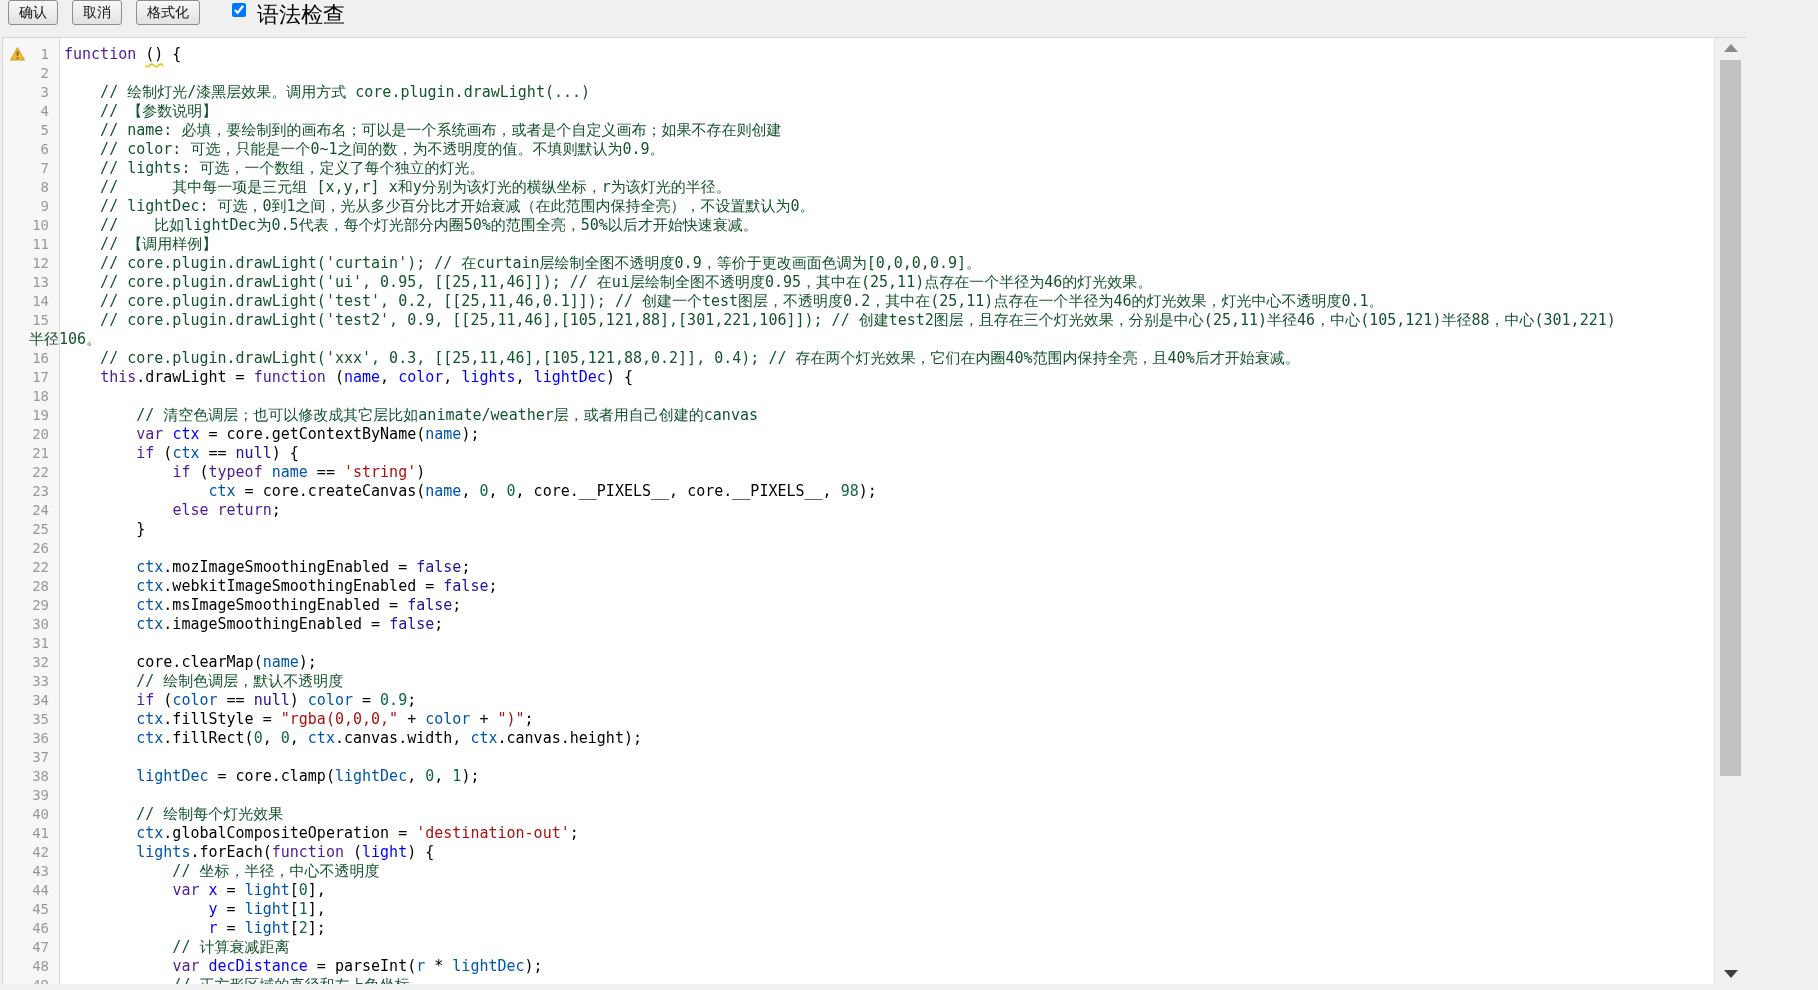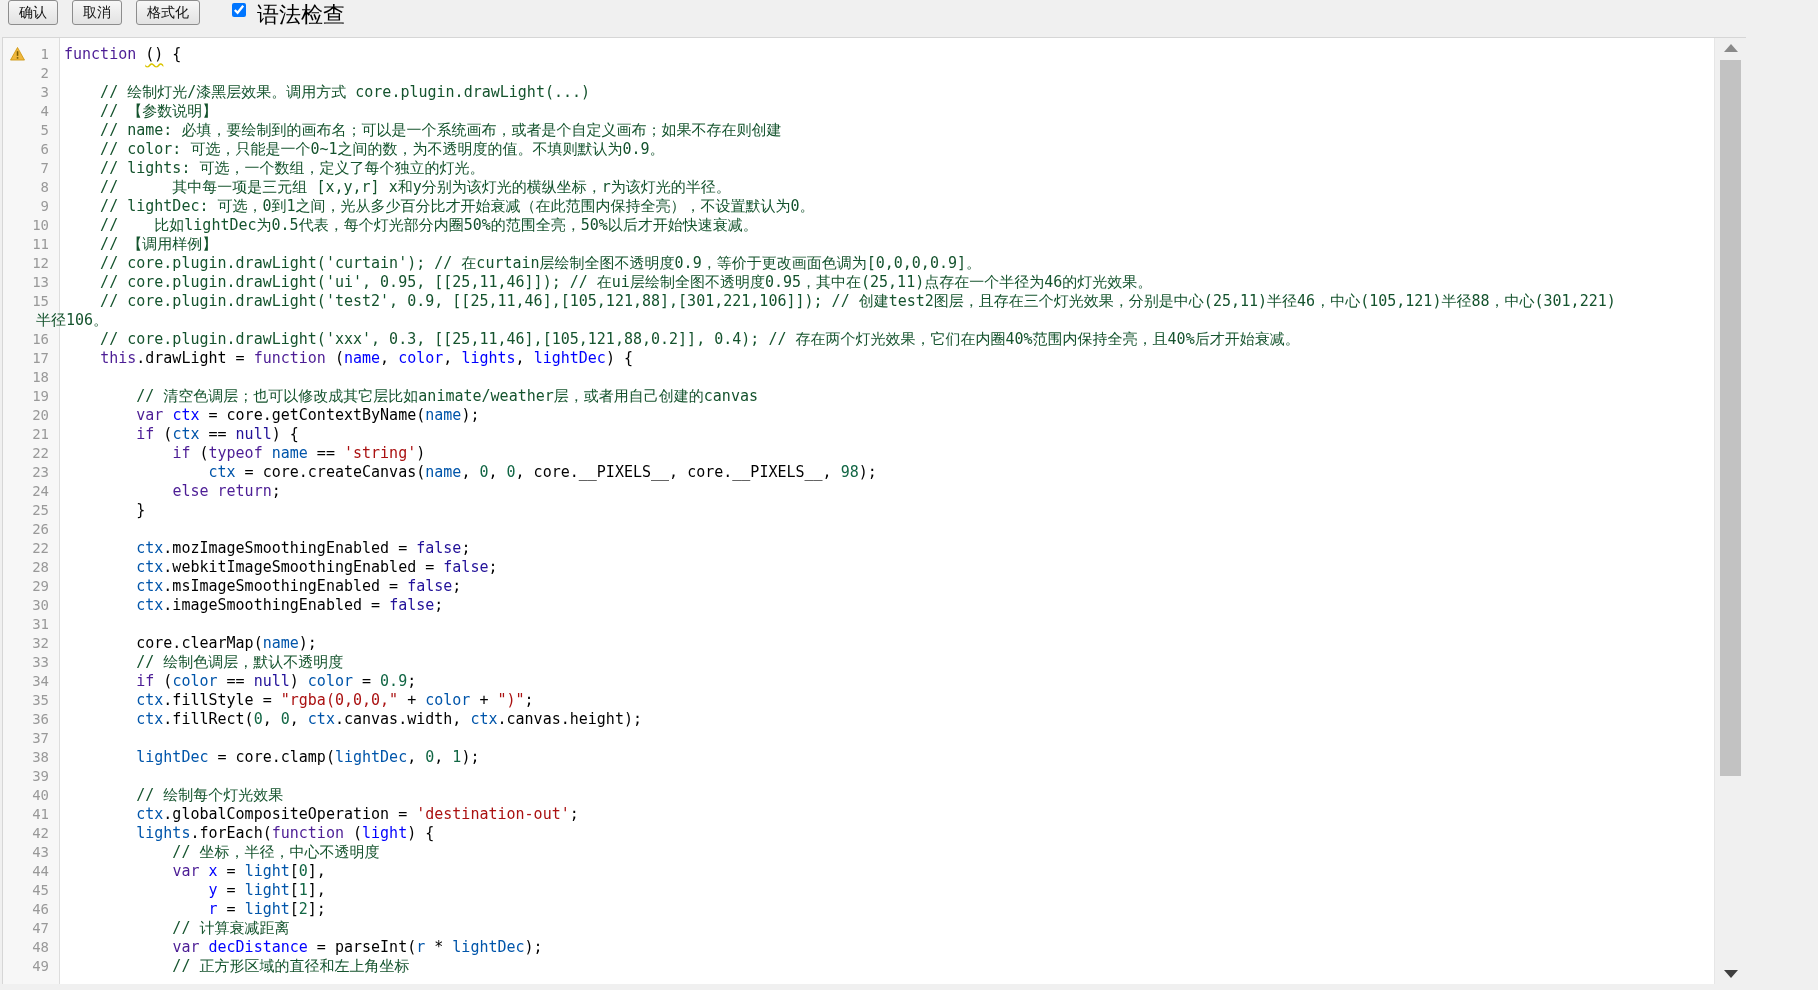--- a/index.html
+++ b/index.html
@@ -21,21 +21,21 @@
           background:#fff;border-top:1px solid #d6d6d6;border-left:1px solid #d6d6d6;
           overflow:hidden;box-sizing:border-box;}
   .gutter-col{position:absolute;left:0;top:0;bottom:0;width:56px;
               background:#f7f7f7;border-right:1px solid #ddd;}
   .rows{position:relative;padding-top:7px;}
   .row{display:flex;height:19px;overflow:visible;}
   .ln{flex:0 0 46px;padding-right:8px;text-align:right;color:#999;
       font:14px/19px "DejaVu Sans Mono",monospace;}
   .codeline{margin:0 0 0 7px;font:15px/19px "DejaVu Sans Mono",monospace;
             white-space:pre;}
-  .wraprow .codeline{margin-left:33px;}
+  .wraprow .codeline{margin-left:26px;}
 
   
   .tok-kw{color:#4c1d95;}
   .tok-cm{color:#14532d;}
   .tok-def{color:#00f;}
   .tok-v2{color:#05a;}
   .tok-num{color:#164;}
   .tok-str{color:#a11;}
   .tok-atom{color:#219;}
   .tok-pl{color:#000;}
@@ -130,20 +130,24 @@
         </div>
         <div class="row">
           <span class="ln">12</span>
           <pre class="codeline"><span class="tok-cm">    // core.plugin.drawLight('curtain'); // 在curtain层绘制全图不透明度0.9，等价于更改画面色调为[0,0,0,0.9]。</span></pre>
         </div>
         <div class="row">
           <span class="ln">13</span>
           <pre class="codeline"><span class="tok-cm">    // core.plugin.drawLight('ui', 0.95, [[25,11,46]]); // 在ui层绘制全图不透明度0.95，其中在(25,11)点存在一个半径为46的灯光效果。</span></pre>
         </div>
         <div class="row">
+          <span class="ln">14</span>
+          <pre class="codeline"><span class="tok-cm">    // core.plugin.drawLight('test', 0.2, [[25,11,46,0.1]]); // 创建一个test图层，不透明度0.2，其中在(25,11)点存在一个半径为46的灯光效果，灯光中心不透明度0.1。</span></pre>
+        </div>
+        <div class="row">
           <span class="ln">15</span>
           <pre class="codeline"><span class="tok-cm">    // core.plugin.drawLight('test2', 0.9, [[25,11,46],[105,121,88],[301,221,106]]); // 创建test2图层，且存在三个灯光效果，分别是中心(25,11)半径46，中心(105,121)半径88，中心(301,221)</span></pre>
         </div>
         <div class="row wraprow">
           <pre class="codeline"><span class="tok-cm">半径106。</span></pre>
         </div>
         <div class="row">
           <span class="ln">16</span>
           <pre class="codeline"><span class="tok-cm">    // core.plugin.drawLight('xxx', 0.3, [[25,11,46],[105,121,88,0.2]], 0.4); // 存在两个灯光效果，它们在内圈40%范围内保持全亮，且40%后才开始衰减。</span></pre>
         </div>

